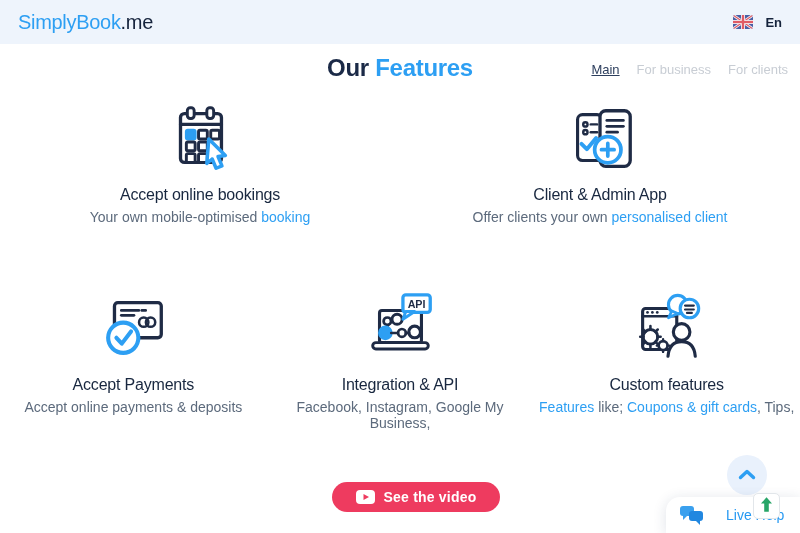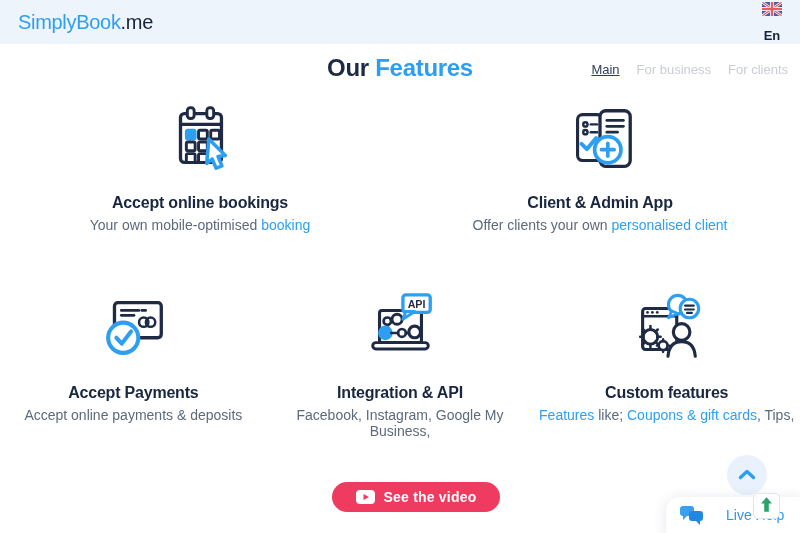--- a/index.html
+++ b/index.html
@@ -16,39 +16,39 @@
   html,body{margin:0;padding:0;}
   body{font-family:"Liberation Sans",sans-serif;background:#fff;}
   .page{position:relative;width:800px;height:533px;background:#fff;overflow:hidden;}
 
   
   .header{position:absolute;top:0;left:0;width:800px;height:44px;background:var(--header-bg);
     display:flex;align-items:center;justify-content:space-between;padding:0 18px;}
   .logo{font-size:20px;font-weight:400;letter-spacing:-0.3px;cursor:pointer;}
   .logo-blue{color:var(--accent);}
   .logo-dark{color:#15233c;}
-  .lang{display:flex;align-items:center;gap:12px;font-size:13px;font-weight:700;color:#15233c;cursor:pointer;flex-direction:column;}
+  .lang{display:flex;align-items:center;gap:12px;font-size:13px;font-weight:700;color:#15233c;cursor:pointer;}
   .lang svg{display:block;border-radius:2px;}
 
   
   .section-head{position:absolute;top:54px;left:0;width:800px;height:32px;}
   .title{margin:0;text-align:center;font-size:24px;font-weight:700;color:var(--dark);letter-spacing:-0.3px;}
   .title .accent{color:var(--accent);}
   .features-nav{position:absolute;right:12px;top:8px;display:flex;gap:17px;font-size:13px;}
   .nav-link{color:var(--nav-inactive);text-decoration:none;cursor:pointer;}
   .nav-link.active{color:#2c3e5d;text-decoration:underline;}
 
   
   .feature-row{position:absolute;left:0;width:800px;display:flex;}
   .row-1{top:100px;}
   .row-2{top:290px;}
   .feature-card{flex:1;text-align:center;}
   .icon-wrap{height:80px;display:flex;align-items:flex-start;justify-content:center;}
   .icon-wrap svg{display:block;}
-  .f-title{margin-top:14px;font-size:16px;font-weight:700;color:#18273f;letter-spacing:-0.2px;}
+  .f-title{margin-top:6px;font-size:16px;font-weight:400;color:#18273f;letter-spacing:-0.2px;}
   .f-desc{margin-top:5px;font-size:14px;color:var(--muted);}
   .f-desc .accent{color:var(--accent);cursor:pointer;}
 
   
   .actions{position:absolute;top:482px;left:16px;width:800px;display:flex;justify-content:center;gap:13px;}
   .btn{height:30px;border:none;border-radius:16px;color:#fff;font-family:"Liberation Sans",sans-serif;
     font-size:14px;font-weight:700;display:flex;align-items:center;gap:9px;padding:0 24px;cursor:pointer;letter-spacing:0.2px;}
   .btn-red{background:var(--red);}
   .btn-blue{background:var(--btn-blue);}
   .btn .yt{display:flex;}

